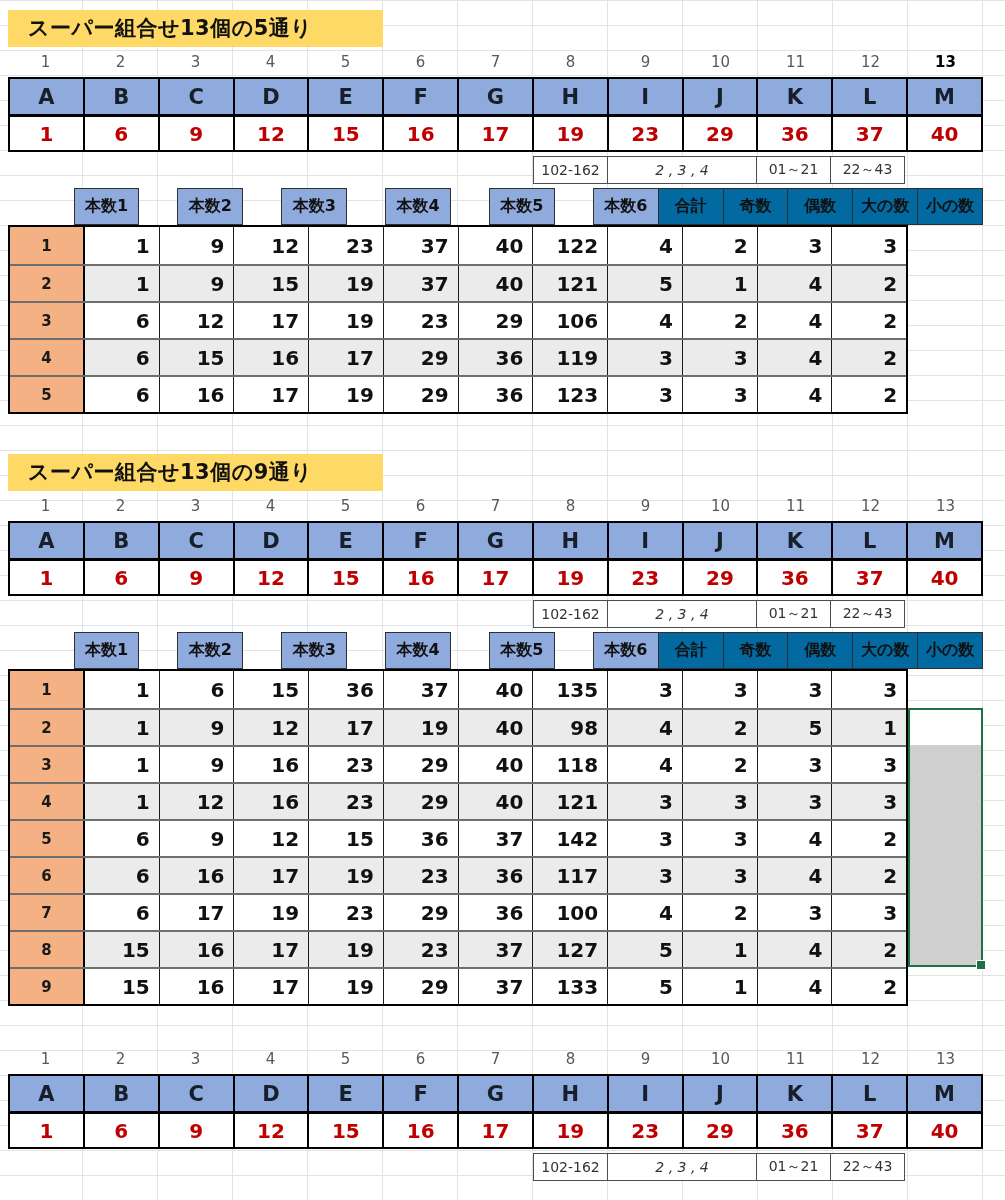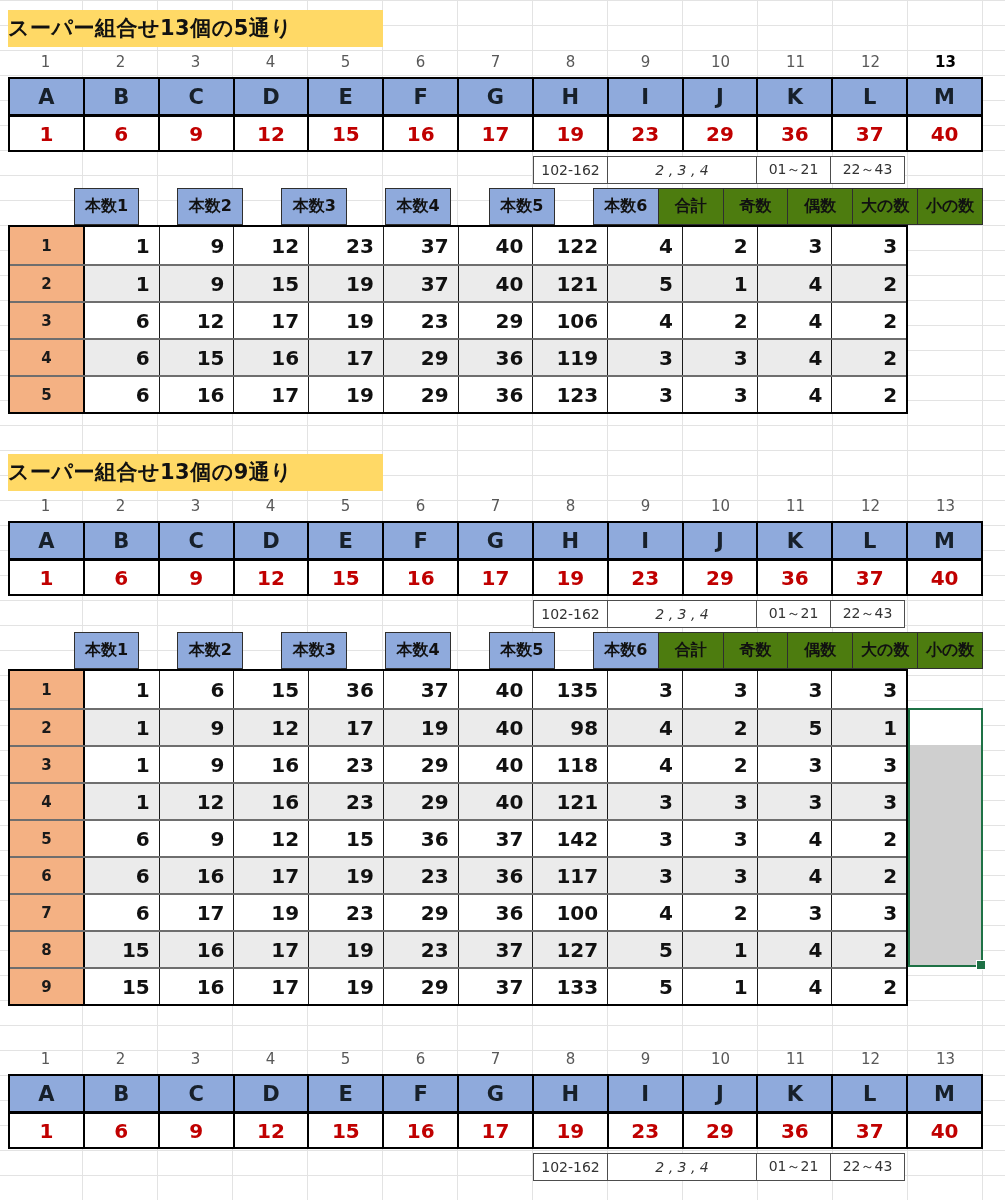--- a/index.html
+++ b/index.html
@@ -16,21 +16,21 @@
     background-position:8px 0, 0 1px;
   }
   .section{position:relative;z-index:1;margin-left:8px;width:975px;}
   .s1{padding-top:10px;}
   .s2{margin-top:40px;}
   .s3{margin-top:38px;}
 
   .rep{display:contents;}
   .title{
     width:375px;height:37px;background:#FFD966;box-sizing:border-box;
-    font-weight:bold;font-size:21px;line-height:37px;color:#111;
+    font-weight:bold;font-size:21px;line-height:37px;padding-left:20px;color:#111;
     letter-spacing:0.5px;white-space:nowrap;overflow:hidden;
   }
   .idx{display:flex;height:30px;align-items:center;}
   .idx-cell{width:75px;text-align:center;font-size:15px;color:#595959;}
   .s1 .idx .rep > div:nth-of-type(13){font-weight:bold;color:#000;}
 
   .band{display:flex;width:975px;box-sizing:border-box;border:2px solid #000;}
   .letters{height:39px;background:#8FAADC;}
   .letter-cell{flex:1;display:flex;align-items:center;justify-content:center;
     font-weight:bold;font-size:21px;color:#17202A;border-left:2px solid #000;}
@@ -46,21 +46,21 @@
     font-size:14px;color:#333;white-space:nowrap;}
   .range-box:first-of-type{margin-left:0;}
   .range-box.wide{width:150px;font-style:italic;}
 
   .header-row{display:flex;height:37px;margin-top:4px;justify-content:flex-end;}
   .hdr-spacer{width:75px;}
   .hdr-cell{width:75px;box-sizing:border-box;border:1px solid #2f2f2f;margin-left:-1px;
     display:flex;align-items:center;justify-content:center;
     font-weight:bold;font-size:16px;color:#111;white-space:nowrap;overflow:hidden;}
   .hdr-cell.hm{background:#8FAADC;margin-left:38px;}
-  .hdr-cell.hc{background:#4d7c0f;}
+  .hdr-cell.hc{background:#0369a1;}
   .hm-wrap > div:first-of-type{margin-left:0;}
 
   .table-wrap{position:relative;}
   .data-table{width:900px;box-sizing:border-box;border:2px solid #000;background:#fff;}
   .data-row{display:flex;height:37px;box-sizing:border-box;border-top:2px solid #6e6e6e;}
   .rows > .data-row:first-of-type{border-top:none;}
   .row-label{width:73px;background:#F4B183;border-right:2px solid #000;
     display:flex;align-items:center;justify-content:center;
     font-weight:bold;font-size:15px;color:#1a1a1a;}
   .val-cell{flex:1;background:#fff;border-left:1px solid #1a1a1a;

